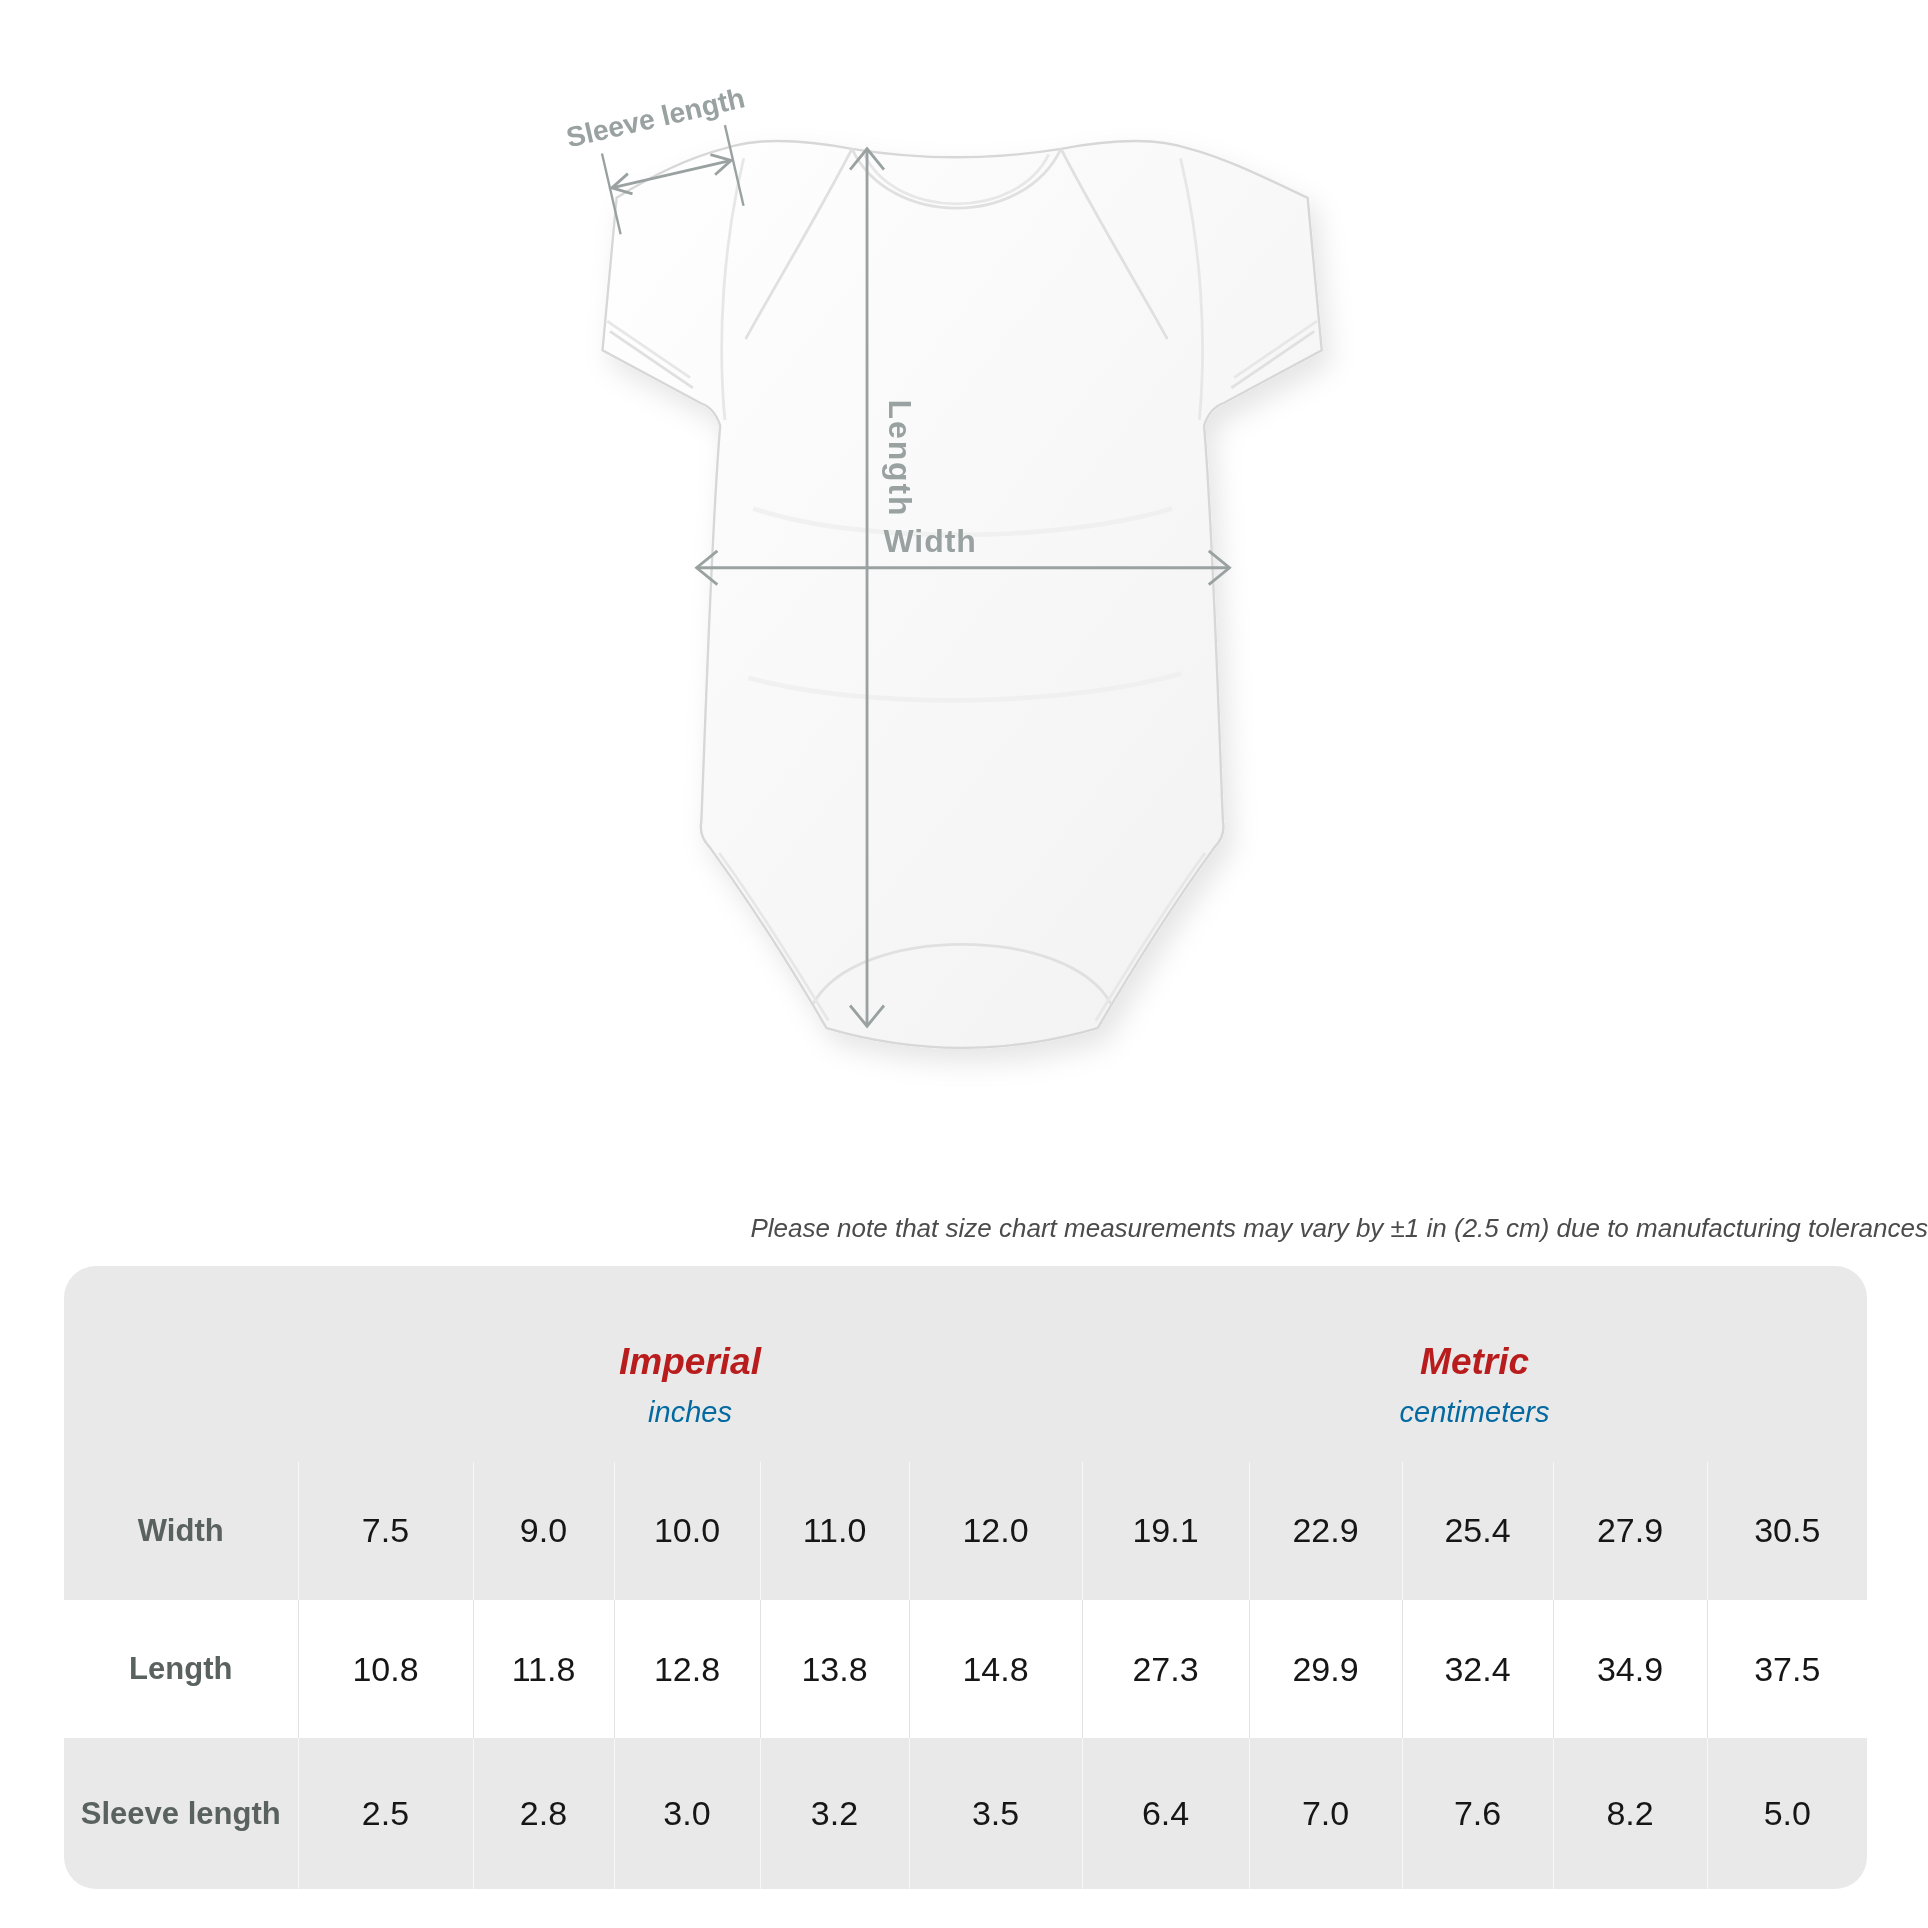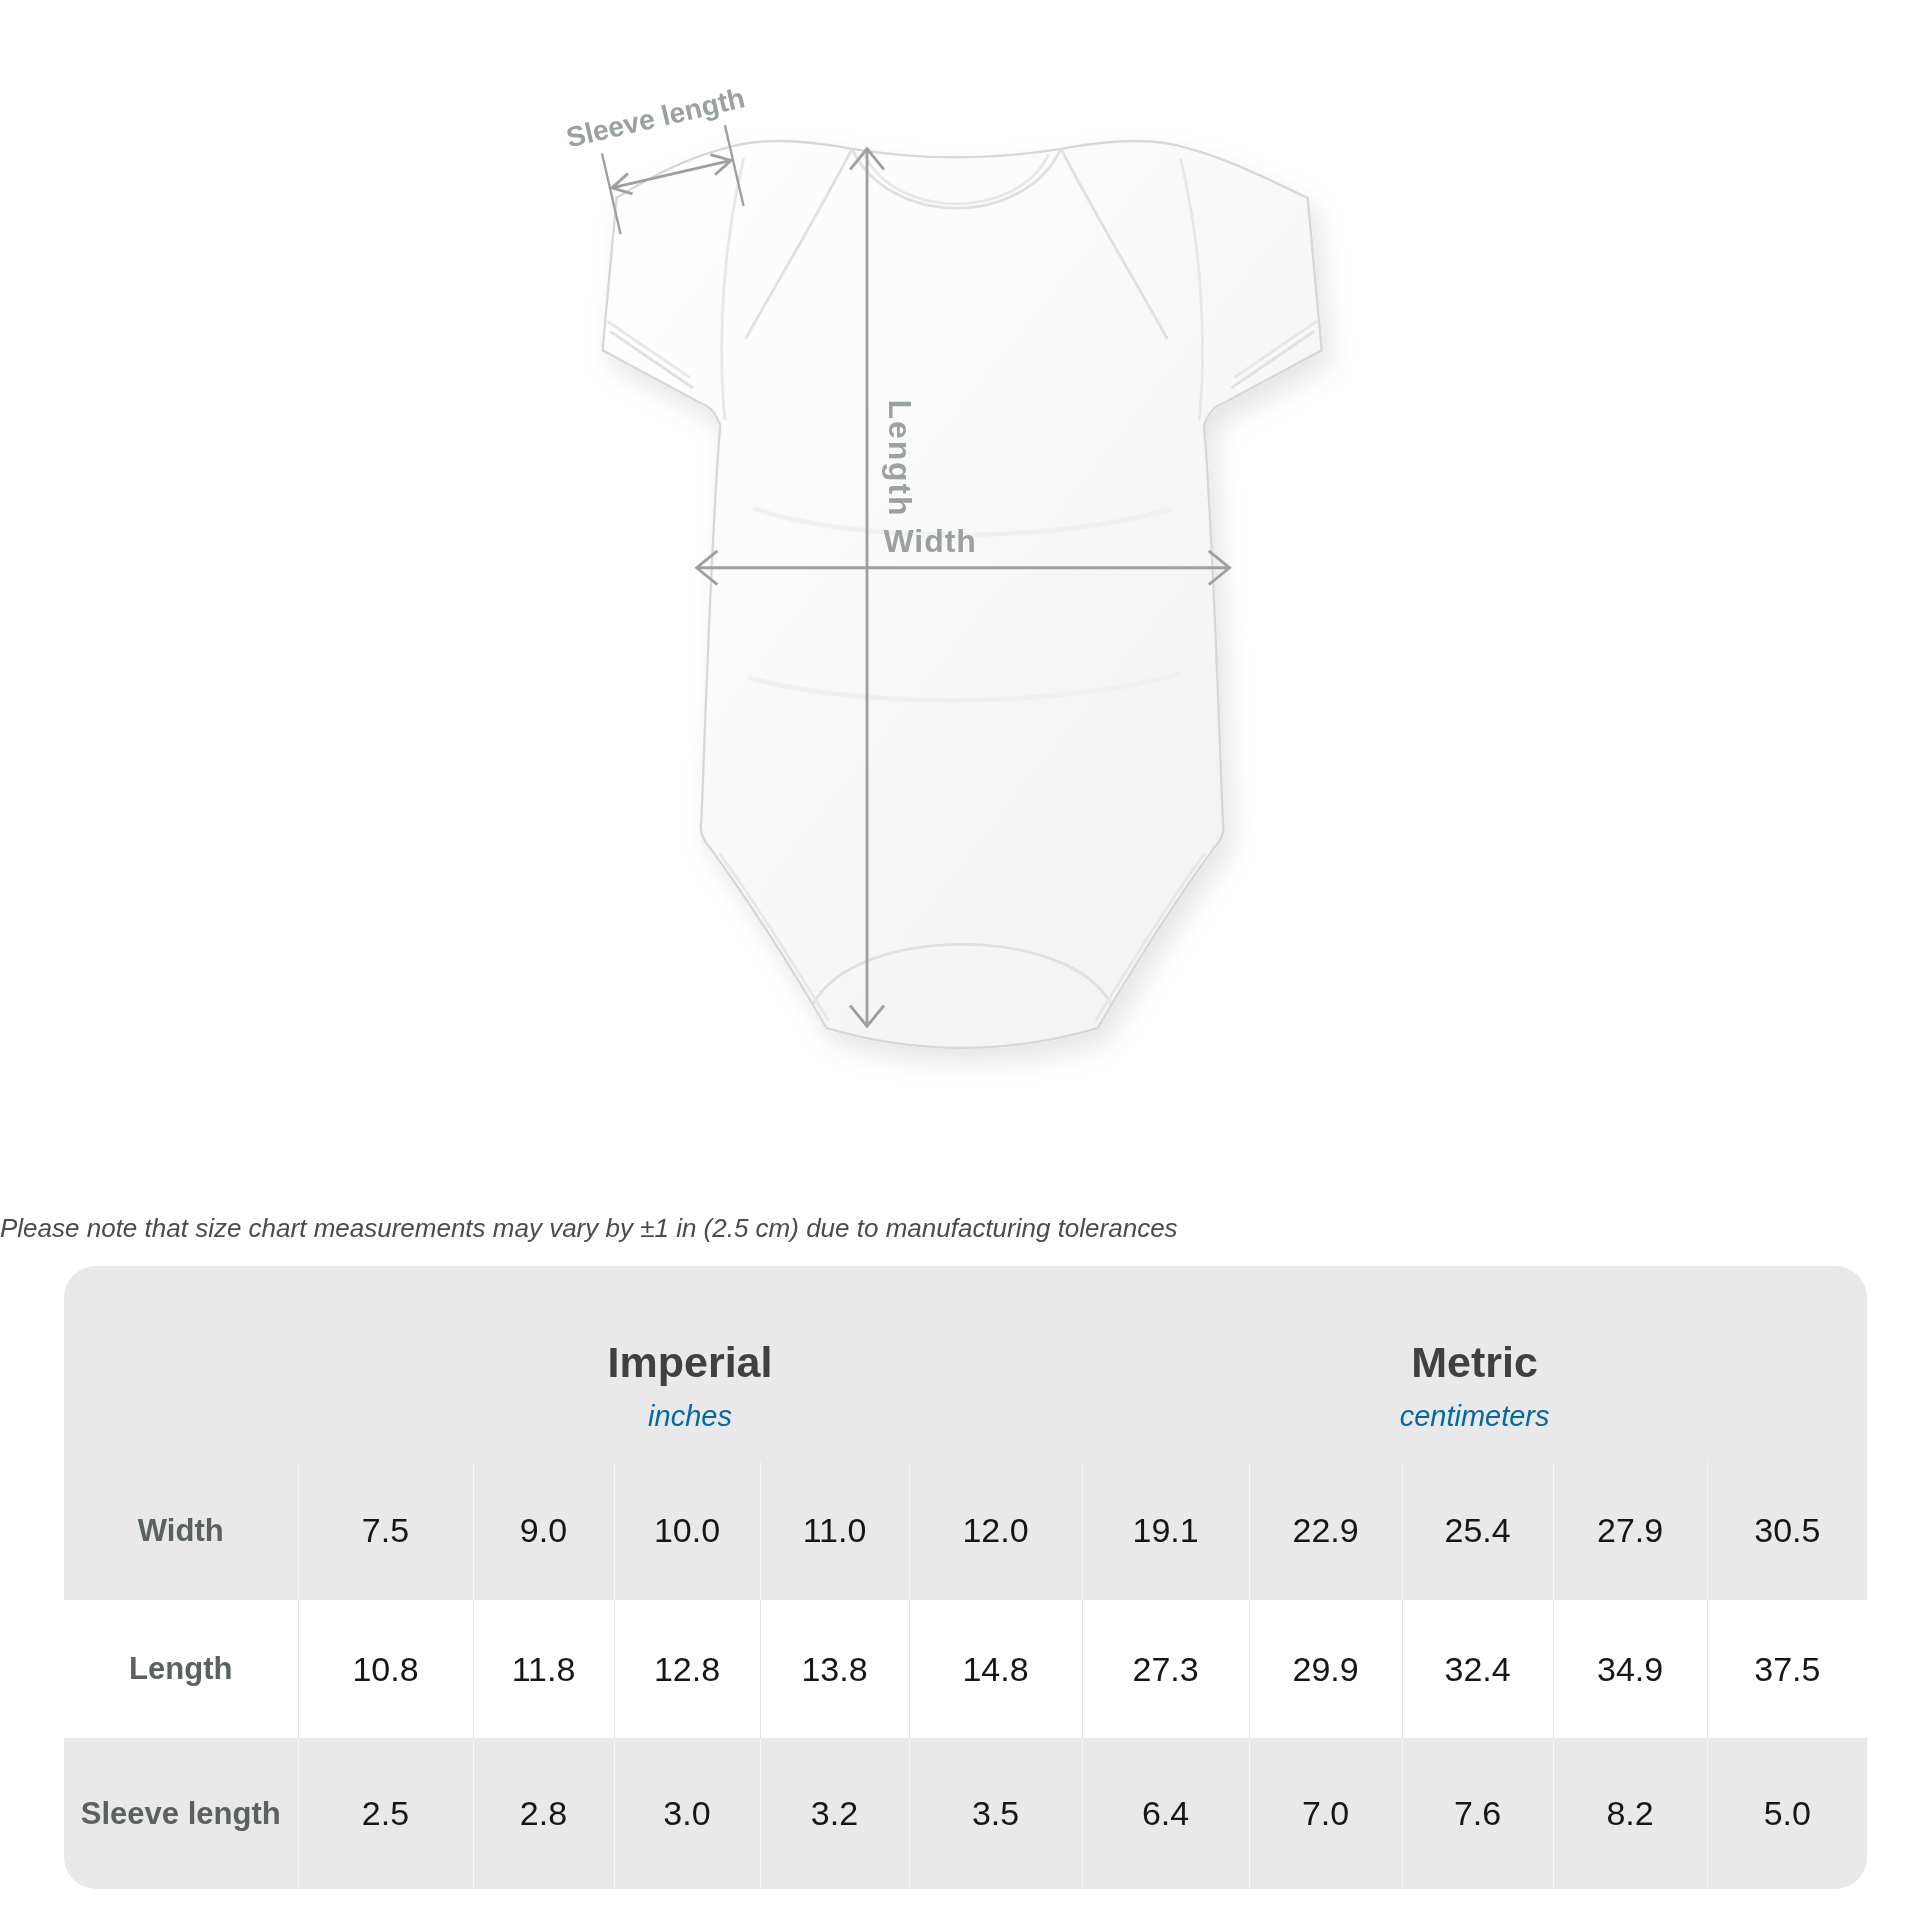--- a/index.html
+++ b/index.html
@@ -20,21 +20,21 @@
   .seam2 { stroke: #e7e7e7; stroke-width: 3; fill: none; }
   .wrinkle { stroke: #ededed; stroke-width: 5; fill: none; opacity: .75; }
   
   .page-title {
     position: absolute; left: 0; top: 1141px; width: 100%;
     text-align: center; font-size: 47px; font-weight: bold;
     color: #373737; letter-spacing: 0;
   }
   .page-subtitle {
     position: absolute; left: 0; top: 1213px; width: 100%;
-    text-align: left; font-size: 26px; font-style: italic;
+    text-align: right; font-size: 26px; font-style: italic;
     color: #4b4b4b;
   }
   
   .size-table-wrap {
     position: absolute; left: 64px; top: 1266px;
     width: 1803px; height: 623px;
     border-radius: 32px; overflow: hidden; background: #ffffff;
   }
   table.size-table {
     border-collapse: collapse; table-layout: fixed;
@@ -46,21 +46,21 @@
   tr.head-row { height: 114px; }
   tr.row-white td { background: #ffffff; }
   tr.row-gray td { background: #e9e9e9; }
   tr.row-white td + td { border-left: 1.9px solid #e2e2e2; }
   tr.row-gray td + td { border-left: 1.9px solid #f7f7f7; }
   tr.unit-row td + td { border-left: none; }
   tr.data-row { height: 113px; }
   tr.data-row.last { height: 123px; }
   .unit-cell { display: flex; flex-direction: column; align-items: center;
                justify-content: center; padding-top: 43px; gap: 13px; }
-  .unit-label { font-size: 43px; font-weight: bold; color: #404040; }
+  .unit-label { font-size: 37px; font-weight: bold; font-style: italic; color: #b91c1c; }
   .unit-sub { font-size: 29px; font-style: italic; color: #0369a1; }
   .col-head { font-size: 31px; font-weight: bold; color: #5a6260;
               white-space: pre-line; line-height: 1.3; padding-bottom: 5.6px; }
   .row-label { font-size: 31px; font-weight: bold; color: #5a6260; padding-bottom: 13px; }
   .cell-val { font-size: 34px; color: #161616; padding-bottom: 13px; }
 </style>
 </head>
 <body>
 
 <div id="screen">

